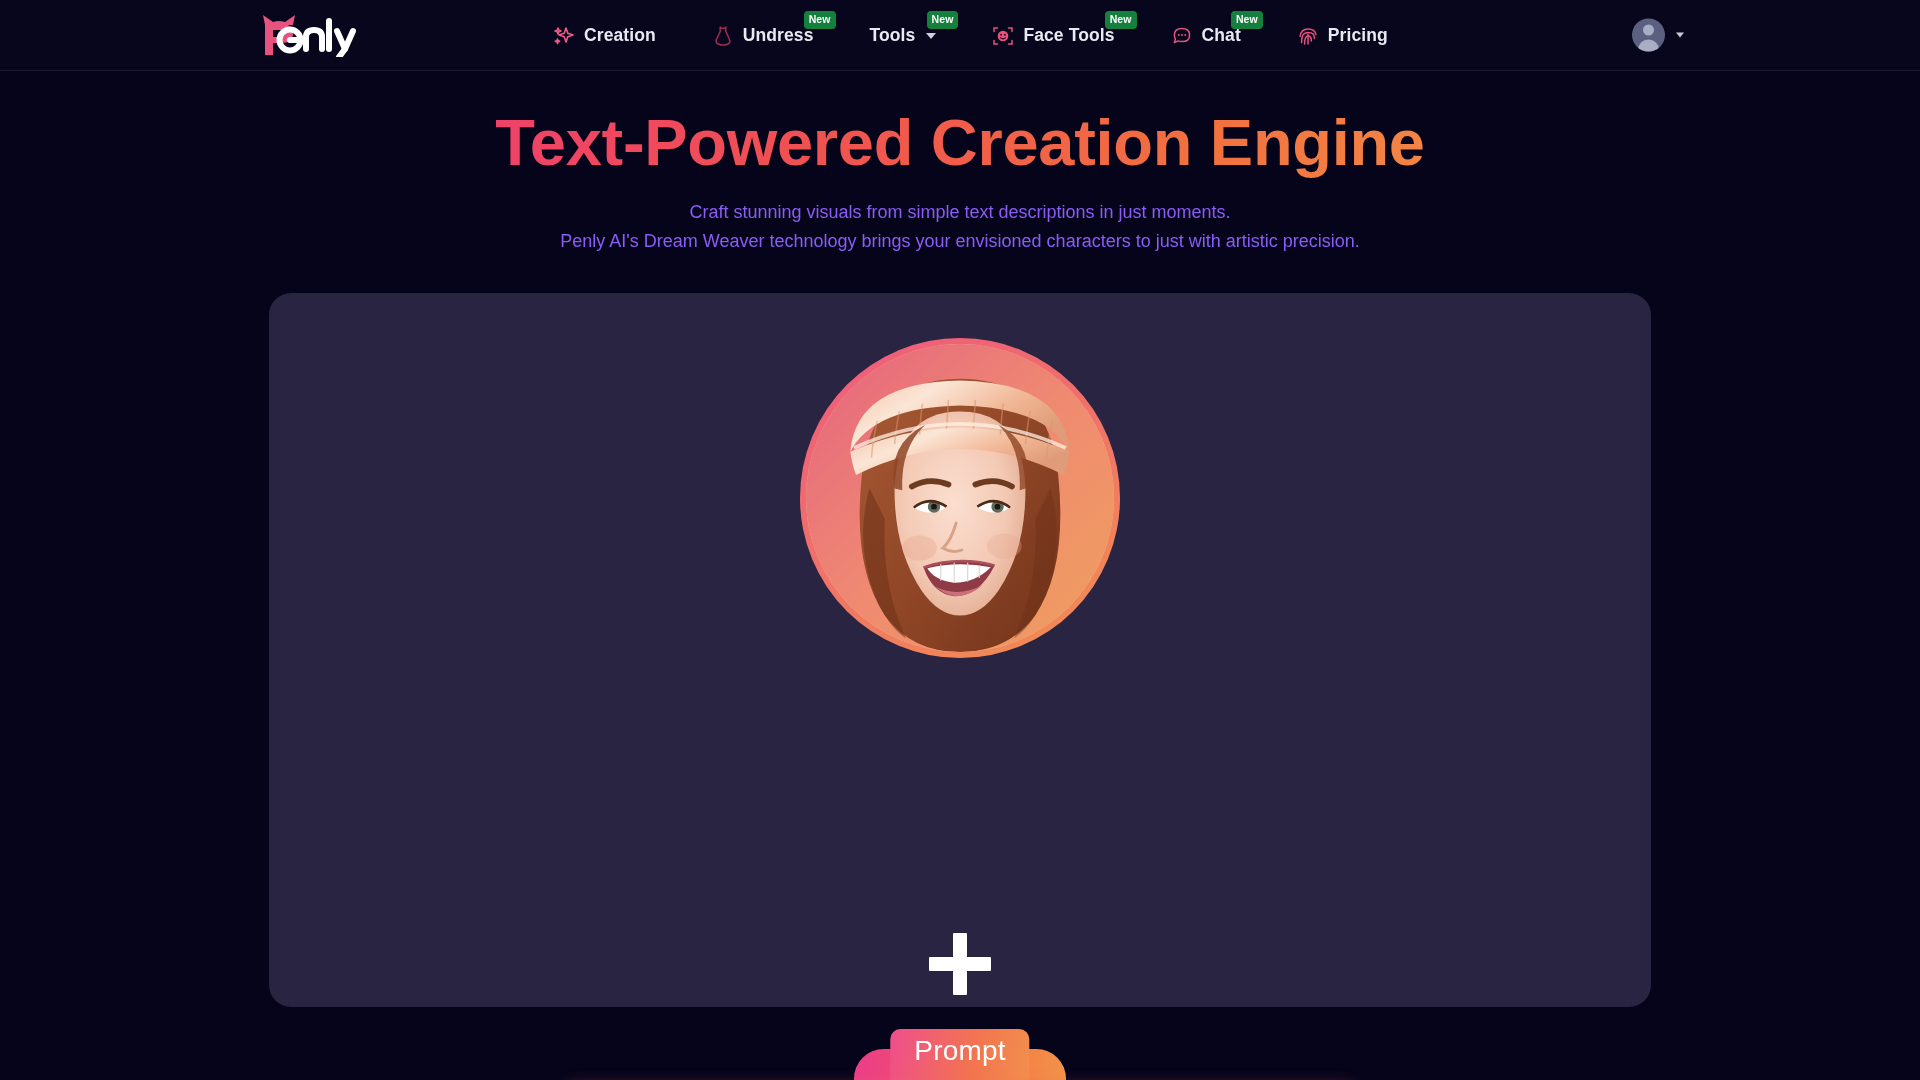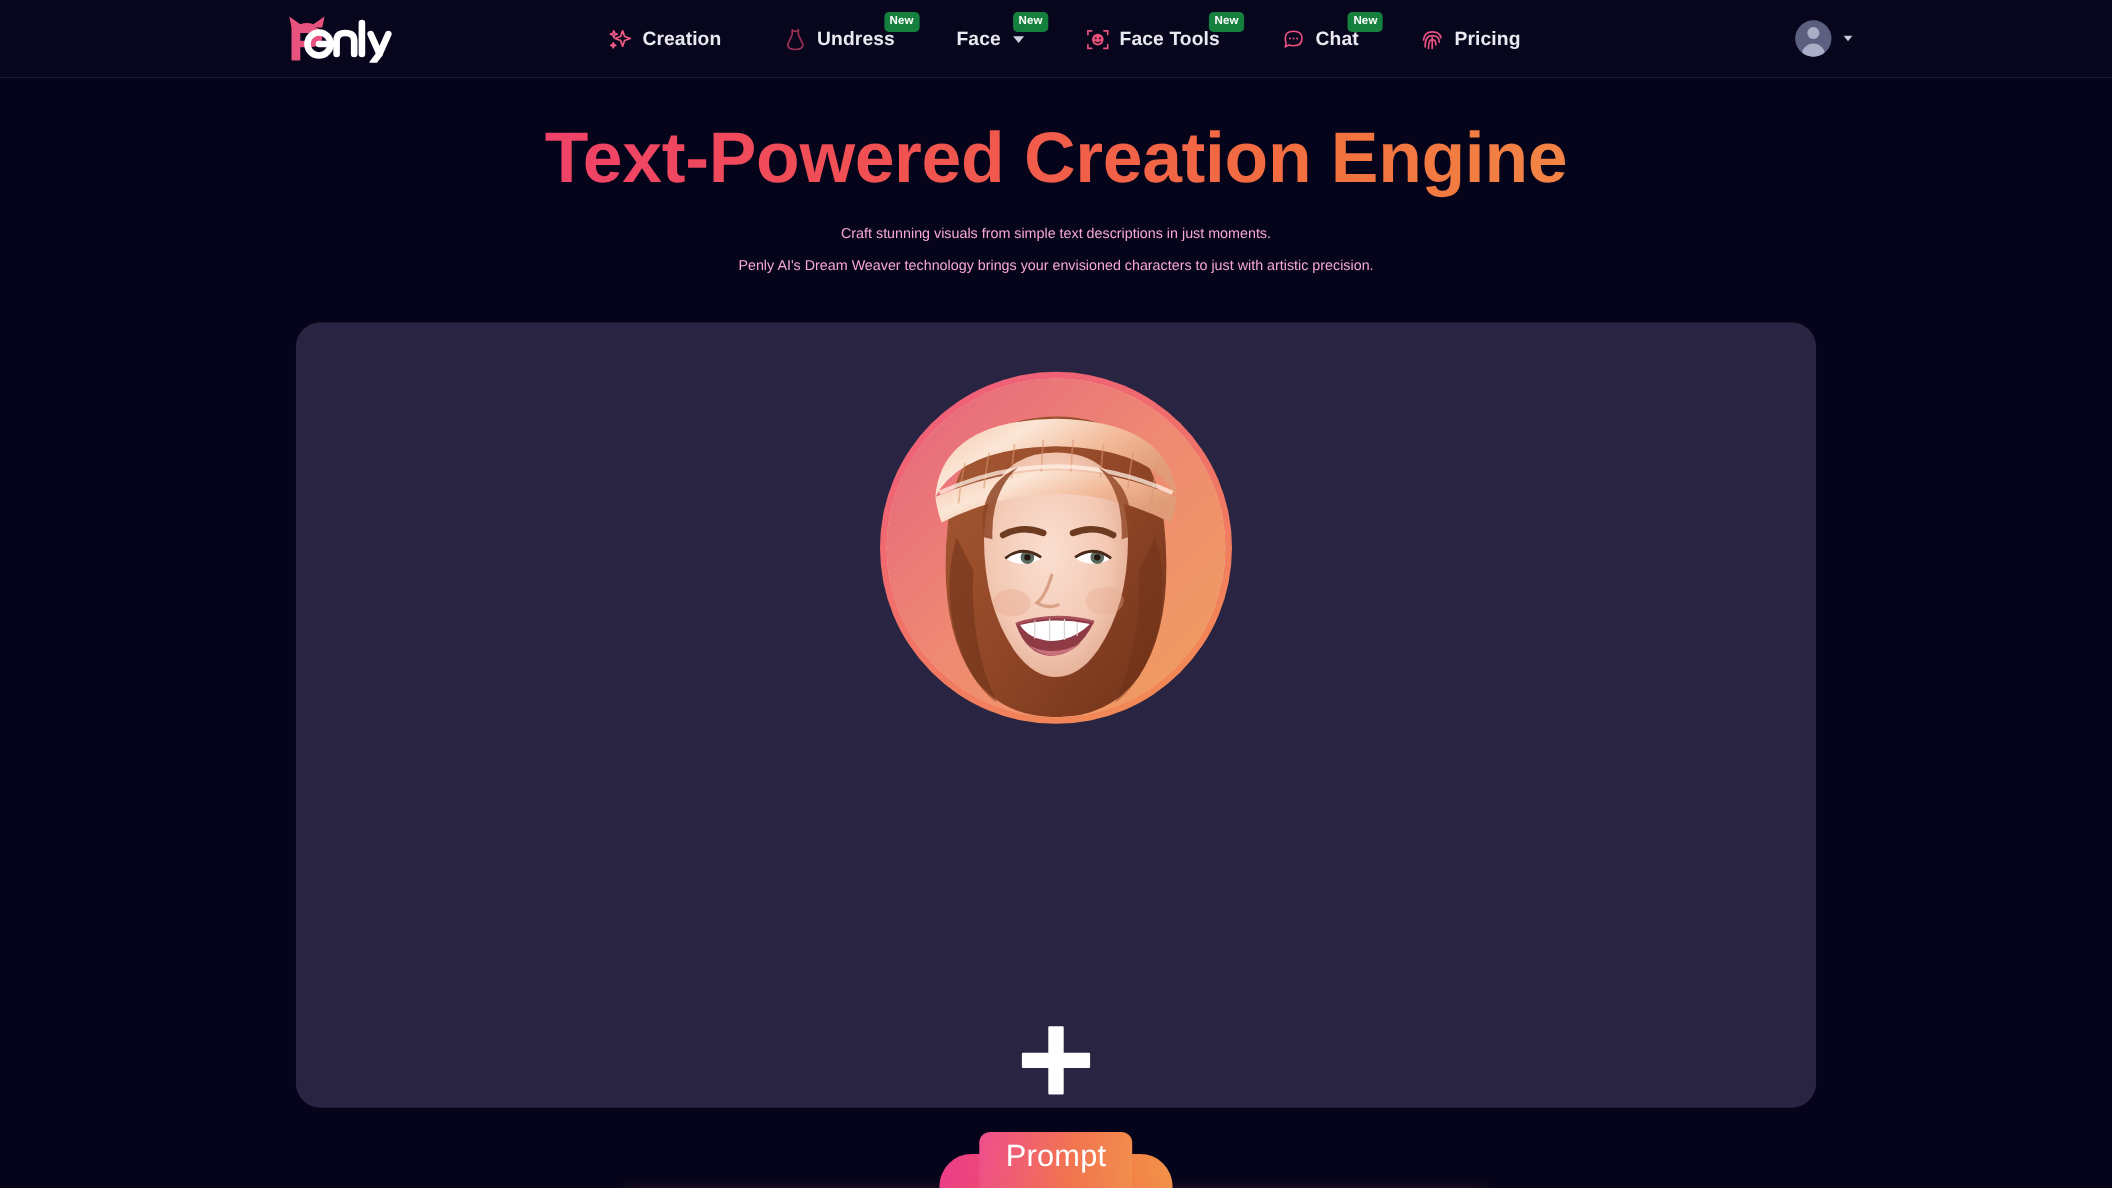--- a/index.html
+++ b/index.html
@@ -146,22 +146,22 @@
     -webkit-background-clip: text;
     background-clip: text;
     color: transparent;
     -webkit-text-fill-color: transparent;
     line-height: 1.22;
   }
 
   .hero-sub {
     margin-top: 16px;
     text-align: center;
-    color: #f9a8d4;
-    font-size: 13px;
+    color: #8b5cf6;
+    font-size: 18px;
     line-height: 28.5px;
     font-weight: 400;
   }
 
   
   .card {
     position: relative;
     width: 1382px;
     height: 714px;
     margin: 38px auto 0 auto;
@@ -320,21 +320,21 @@
       <span class="nav-ico">
         <svg width="20" height="22" viewBox="0 0 20 22" fill="none" stroke="#9e2f55" stroke-width="1.5" stroke-linejoin="round">
           <path d="M7.2 2 Q10 5 12.8 2 L12.8 6.5 L17 15.5 Q17 20 10 20 Q3 20 3 15.5 L7.2 6.5 Z"></path>
         </svg>
       </span>
       <span>Undress</span>
       <span class="badge-new">New</span>
     </div>
 
     <div class="nav-item">
-      <span>Face</span>
+      <span>Tools</span>
       <span class="chev-down"></span>
       <span class="badge-new">New</span>
     </div>
 
     <div class="nav-item">
       <span class="nav-ico">
         <svg width="22" height="22" viewBox="0 0 22 22" fill="none" stroke="#e8527f" stroke-width="1.5" stroke-linecap="round">
           <path d="M2 6.5 L2 3 L5.5 3"></path>
             <path d="M16.5 3 L20 3 L20 6.5"></path>
           <path d="M20 15.5 L20 19 L16.5 19"></path>

